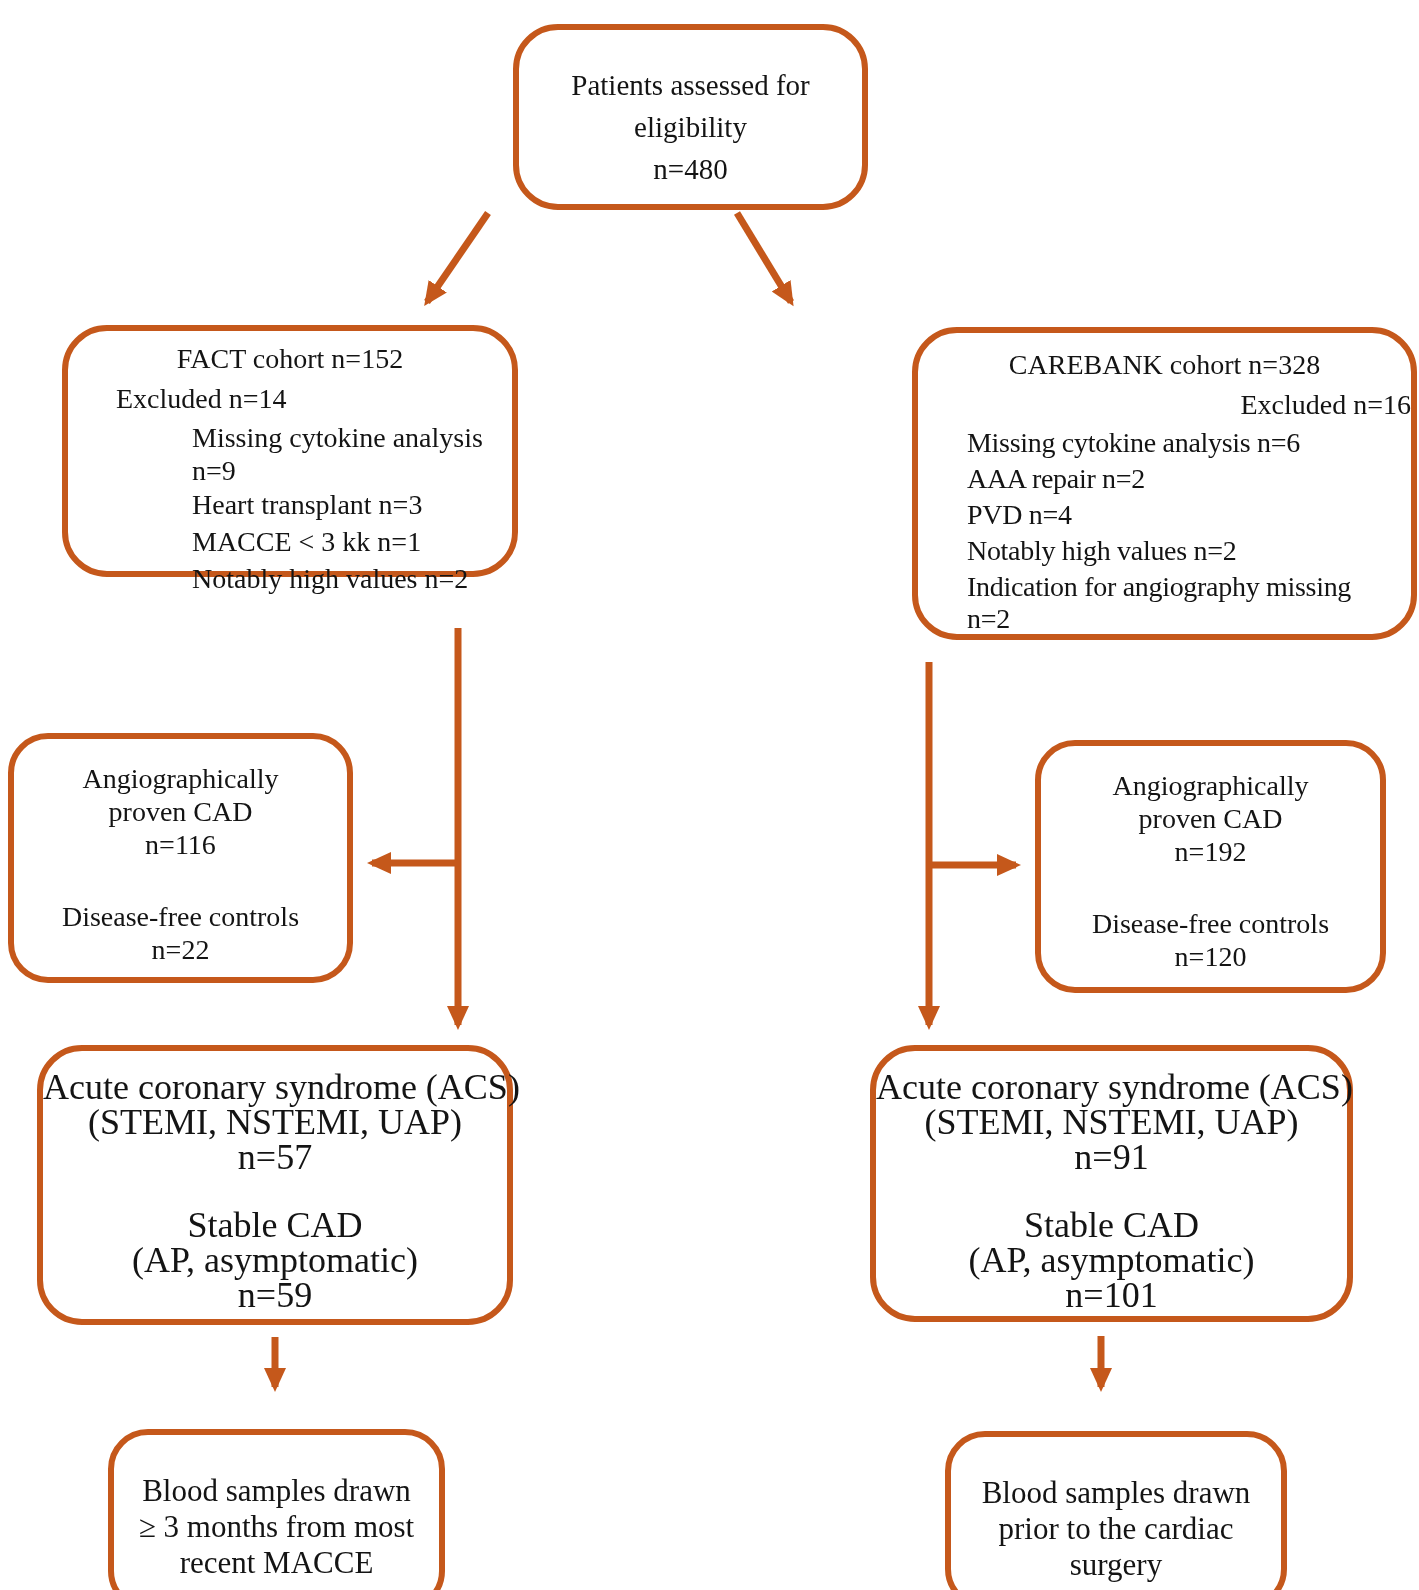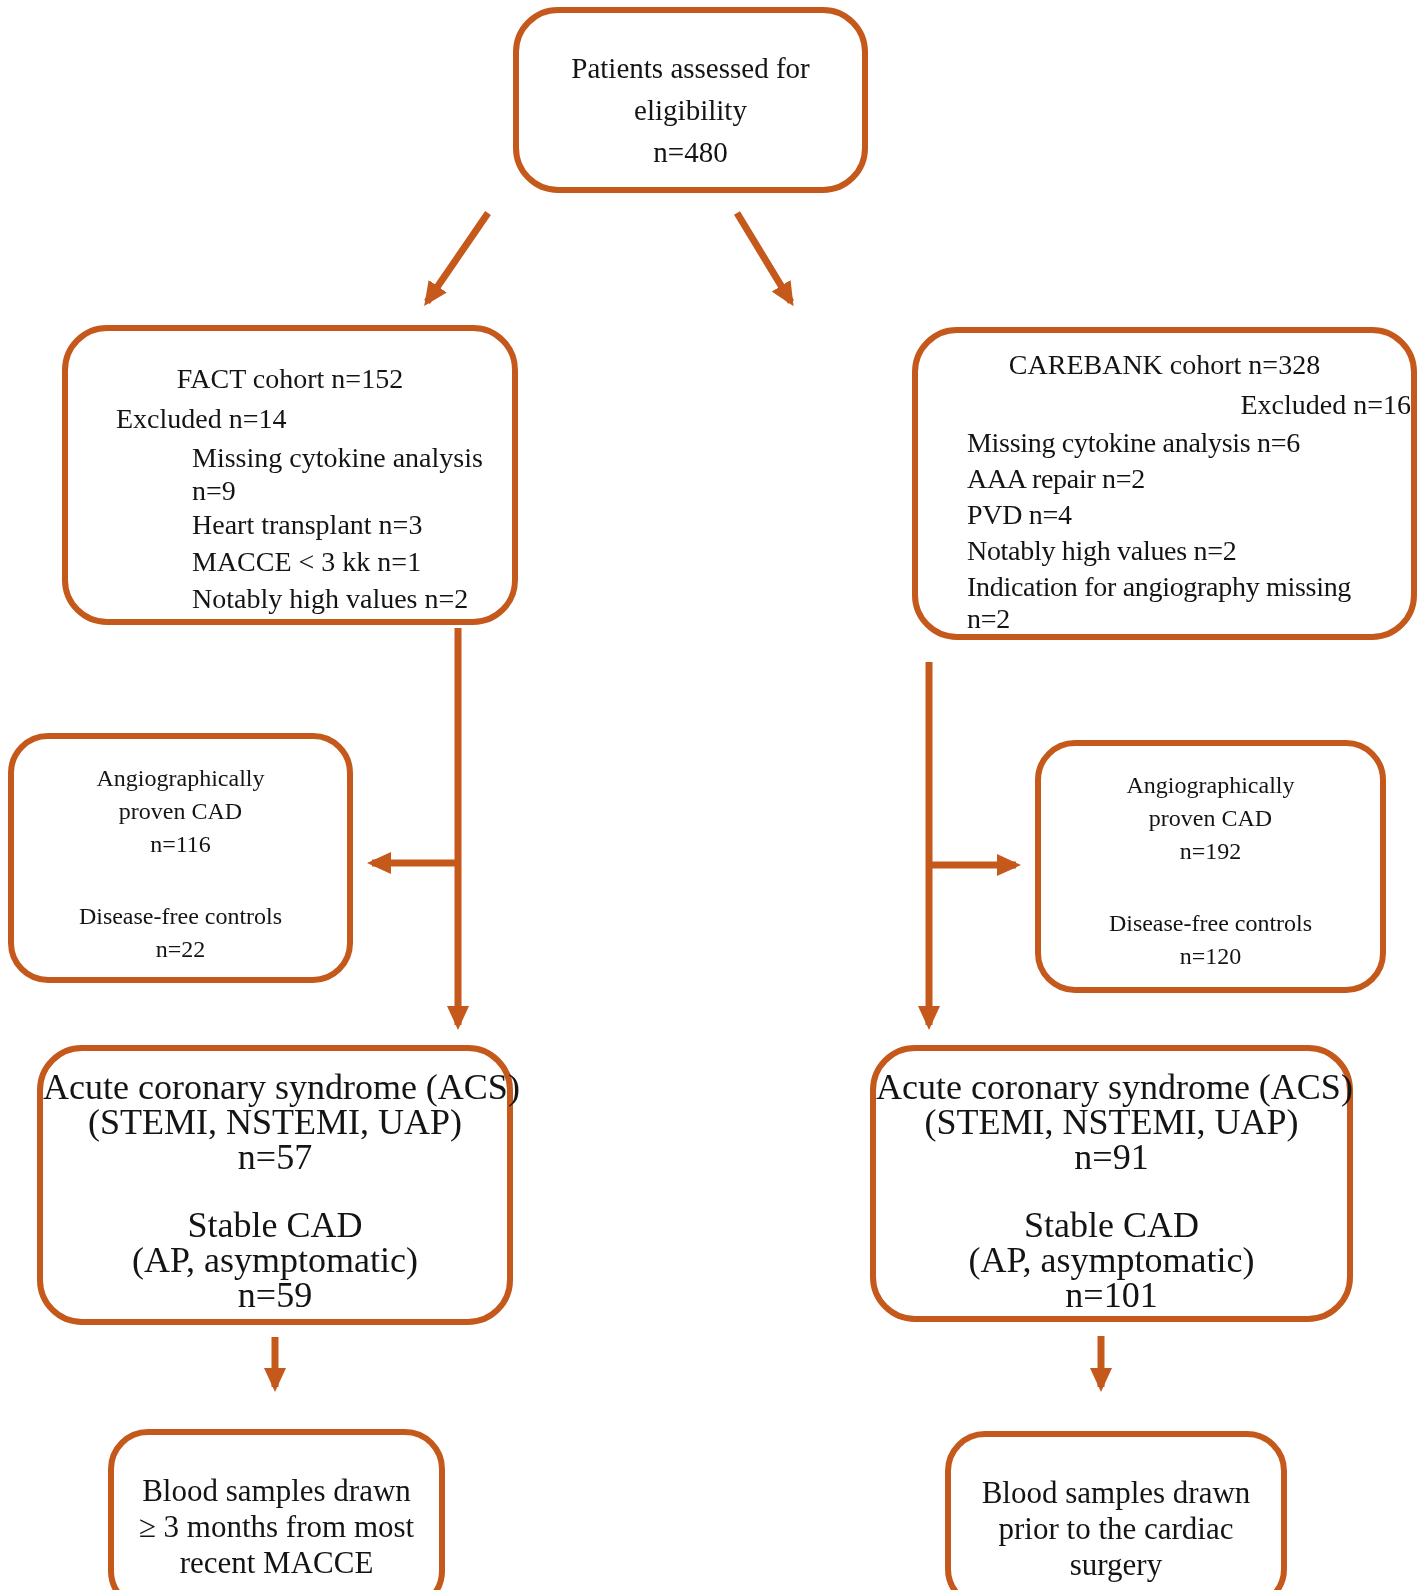--- a/index.html
+++ b/index.html
@@ -19,41 +19,41 @@
     position: absolute;
     box-sizing: border-box;
     border: 6px solid var(--accent);
     border-radius: 45px;
     background: #ffffff;
     text-align: center;
   }
   .ln { white-space: nowrap; }
 
   
-  .b-elig { left: 513px; top: 7px; width: 355px; height: 186px; padding-top: 34px; font-size: 29px; }
+  .b-elig { left: 513px; top: 24px; width: 355px; height: 186px; padding-top: 34px; font-size: 29px; }
   .b-elig .ln { line-height: 42px; }
 
   
-  .b-fact { left: 62px; top: 325px; width: 456px; height: 300px; padding-top: 28px; font-size: 28px; text-align: left; }
+  .b-fact { left: 62px; top: 325px; width: 456px; height: 252px; padding-top: 8px; font-size: 28px; text-align: left; }
   .b-fact .title { text-align: center; line-height: 40px; }
   .b-fact .excl { line-height: 40px; padding-left: 48px; }
   .b-fact .item { line-height: 37px; padding-left: 124px; }
   .b-fact .cont { line-height: 30px; }
 
   
   .b-carebank { left: 912px; top: 327px; width: 505px; height: 313px; padding-top: 12px; font-size: 28px; text-align: left; }
   .b-carebank .title { text-align: center; line-height: 40px; }
   .b-carebank .excl { line-height: 40px; padding-left: 47px; text-align: right; }
   .b-carebank .item { line-height: 36px; padding-left: 49px; letter-spacing: -0.3px; }
   .b-carebank .cont { line-height: 28px; }
 
   
   .b-cad-l { left: 8px;    top: 733px; width: 345px; height: 250px; }
   .b-cad-r { left: 1035px; top: 740px; width: 351px; height: 253px; }
-  .b-cad-l, .b-cad-r { padding-top: 23px; font-size: 24px; border-radius: 40px; }
+  .b-cad-l, .b-cad-r { padding-top: 23px; font-size: 28px; border-radius: 40px; }
   .b-cad-l .ln, .b-cad-r .ln { line-height: 33px; }
   .sp-cad { height: 39px; }
 
   
   .b-acs-l { left: 37px;  top: 1045px; width: 476px; height: 280px; }
   .b-acs-r { left: 870px; top: 1045px; width: 483px; height: 277px; }
   .b-acs-l, .b-acs-r { padding-top: 19px; font-size: 36px; }
   .b-acs-l .ln, .b-acs-r .ln { line-height: 35px; }
   .sp-acs { height: 33px; }
 

